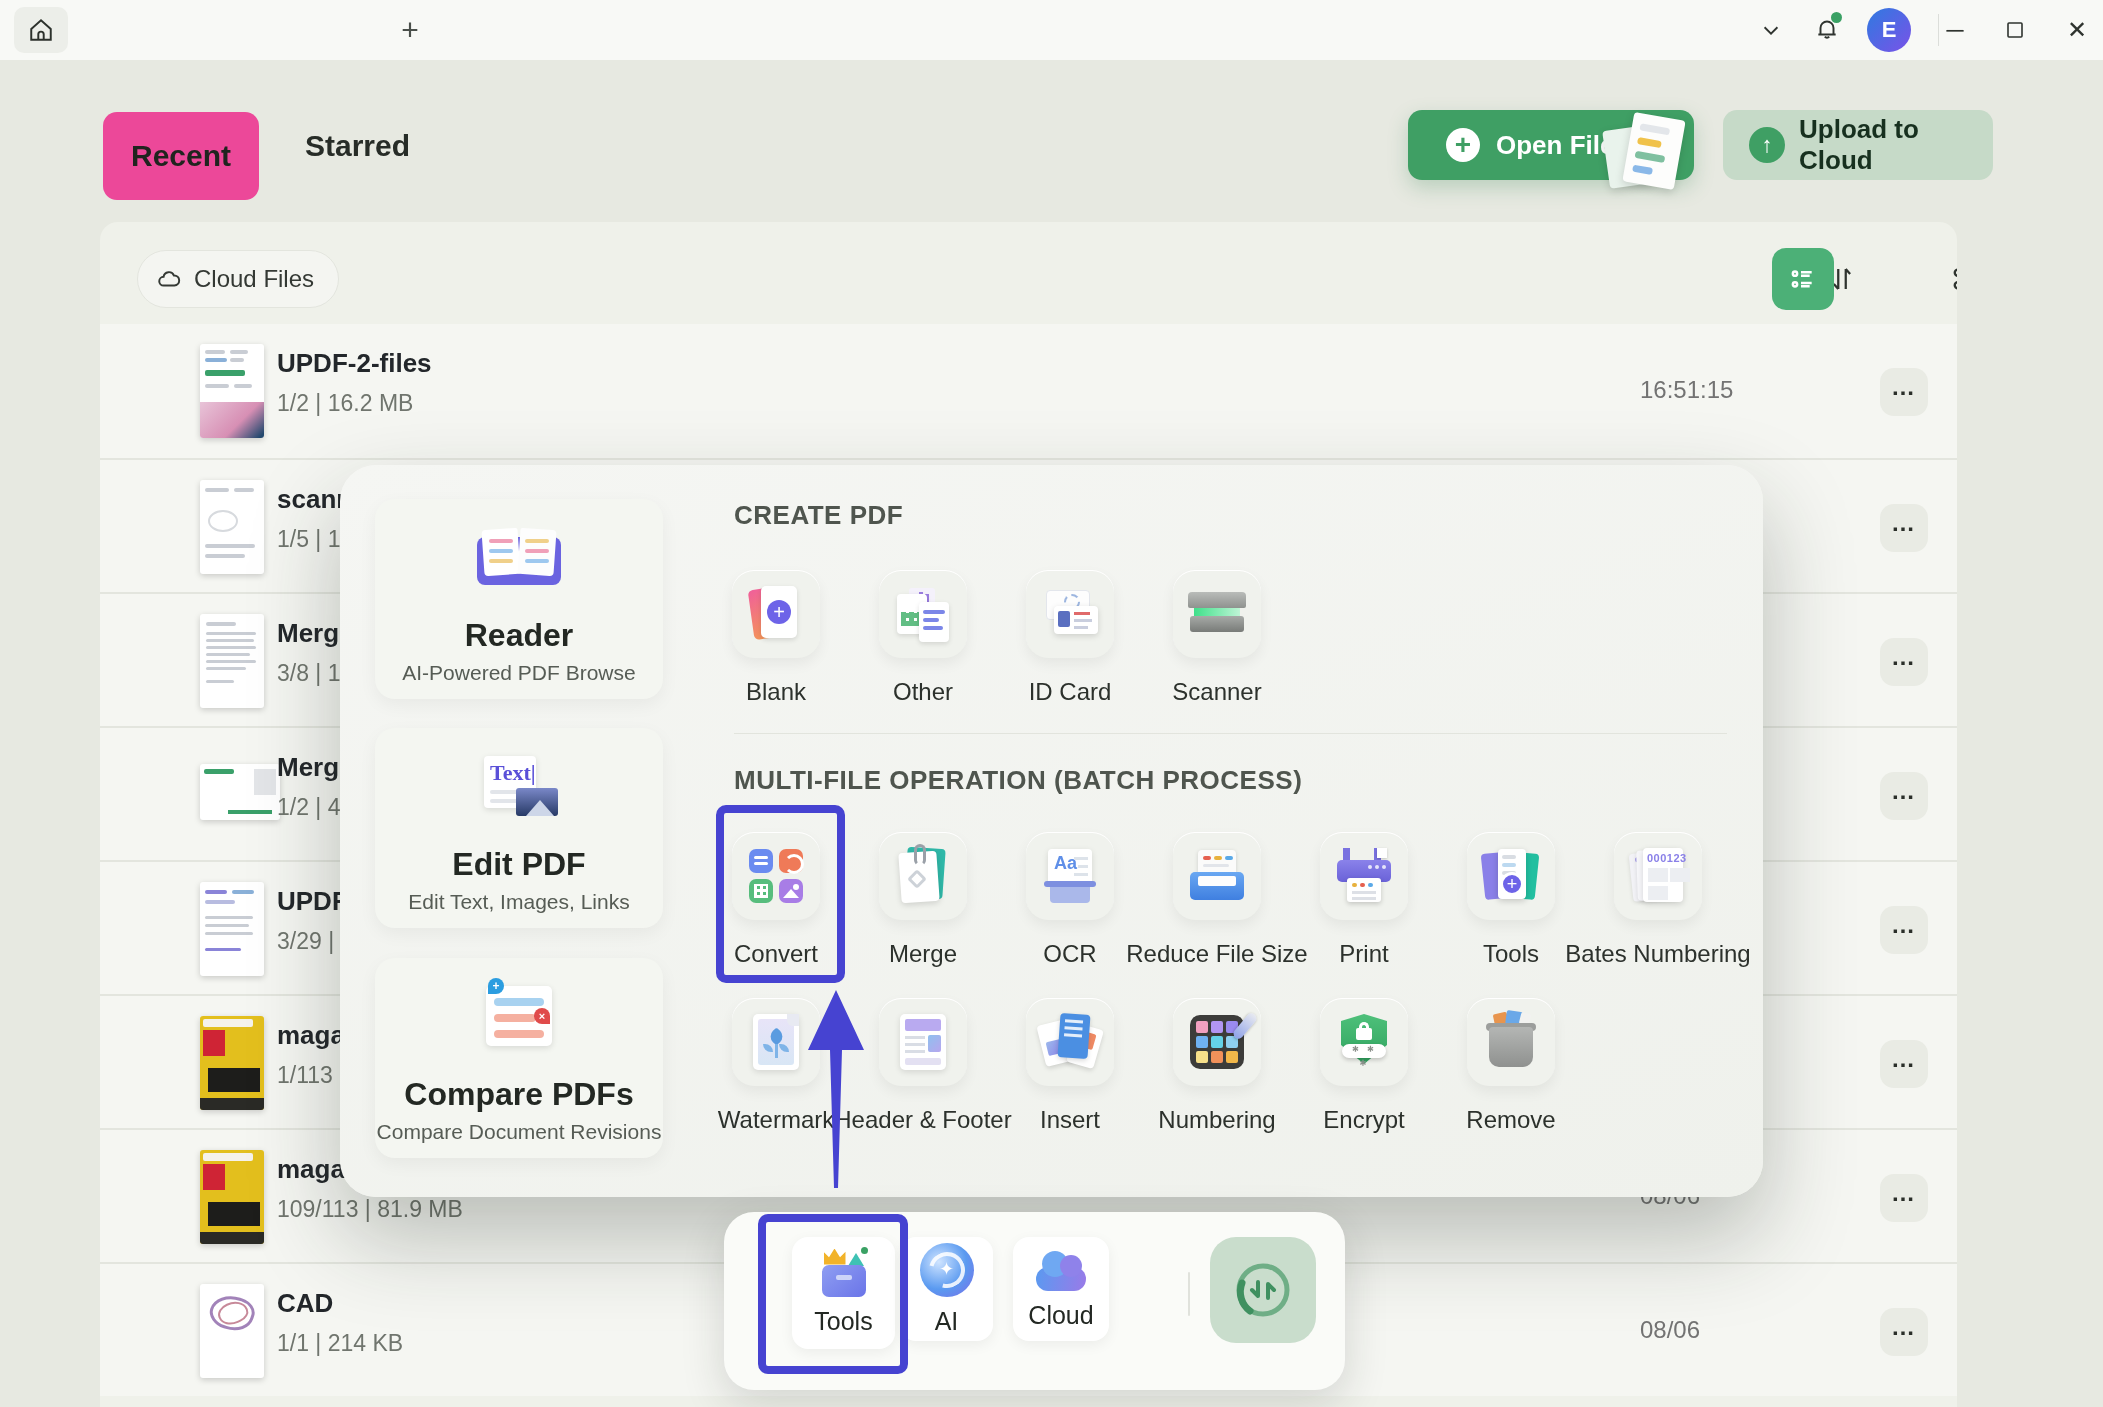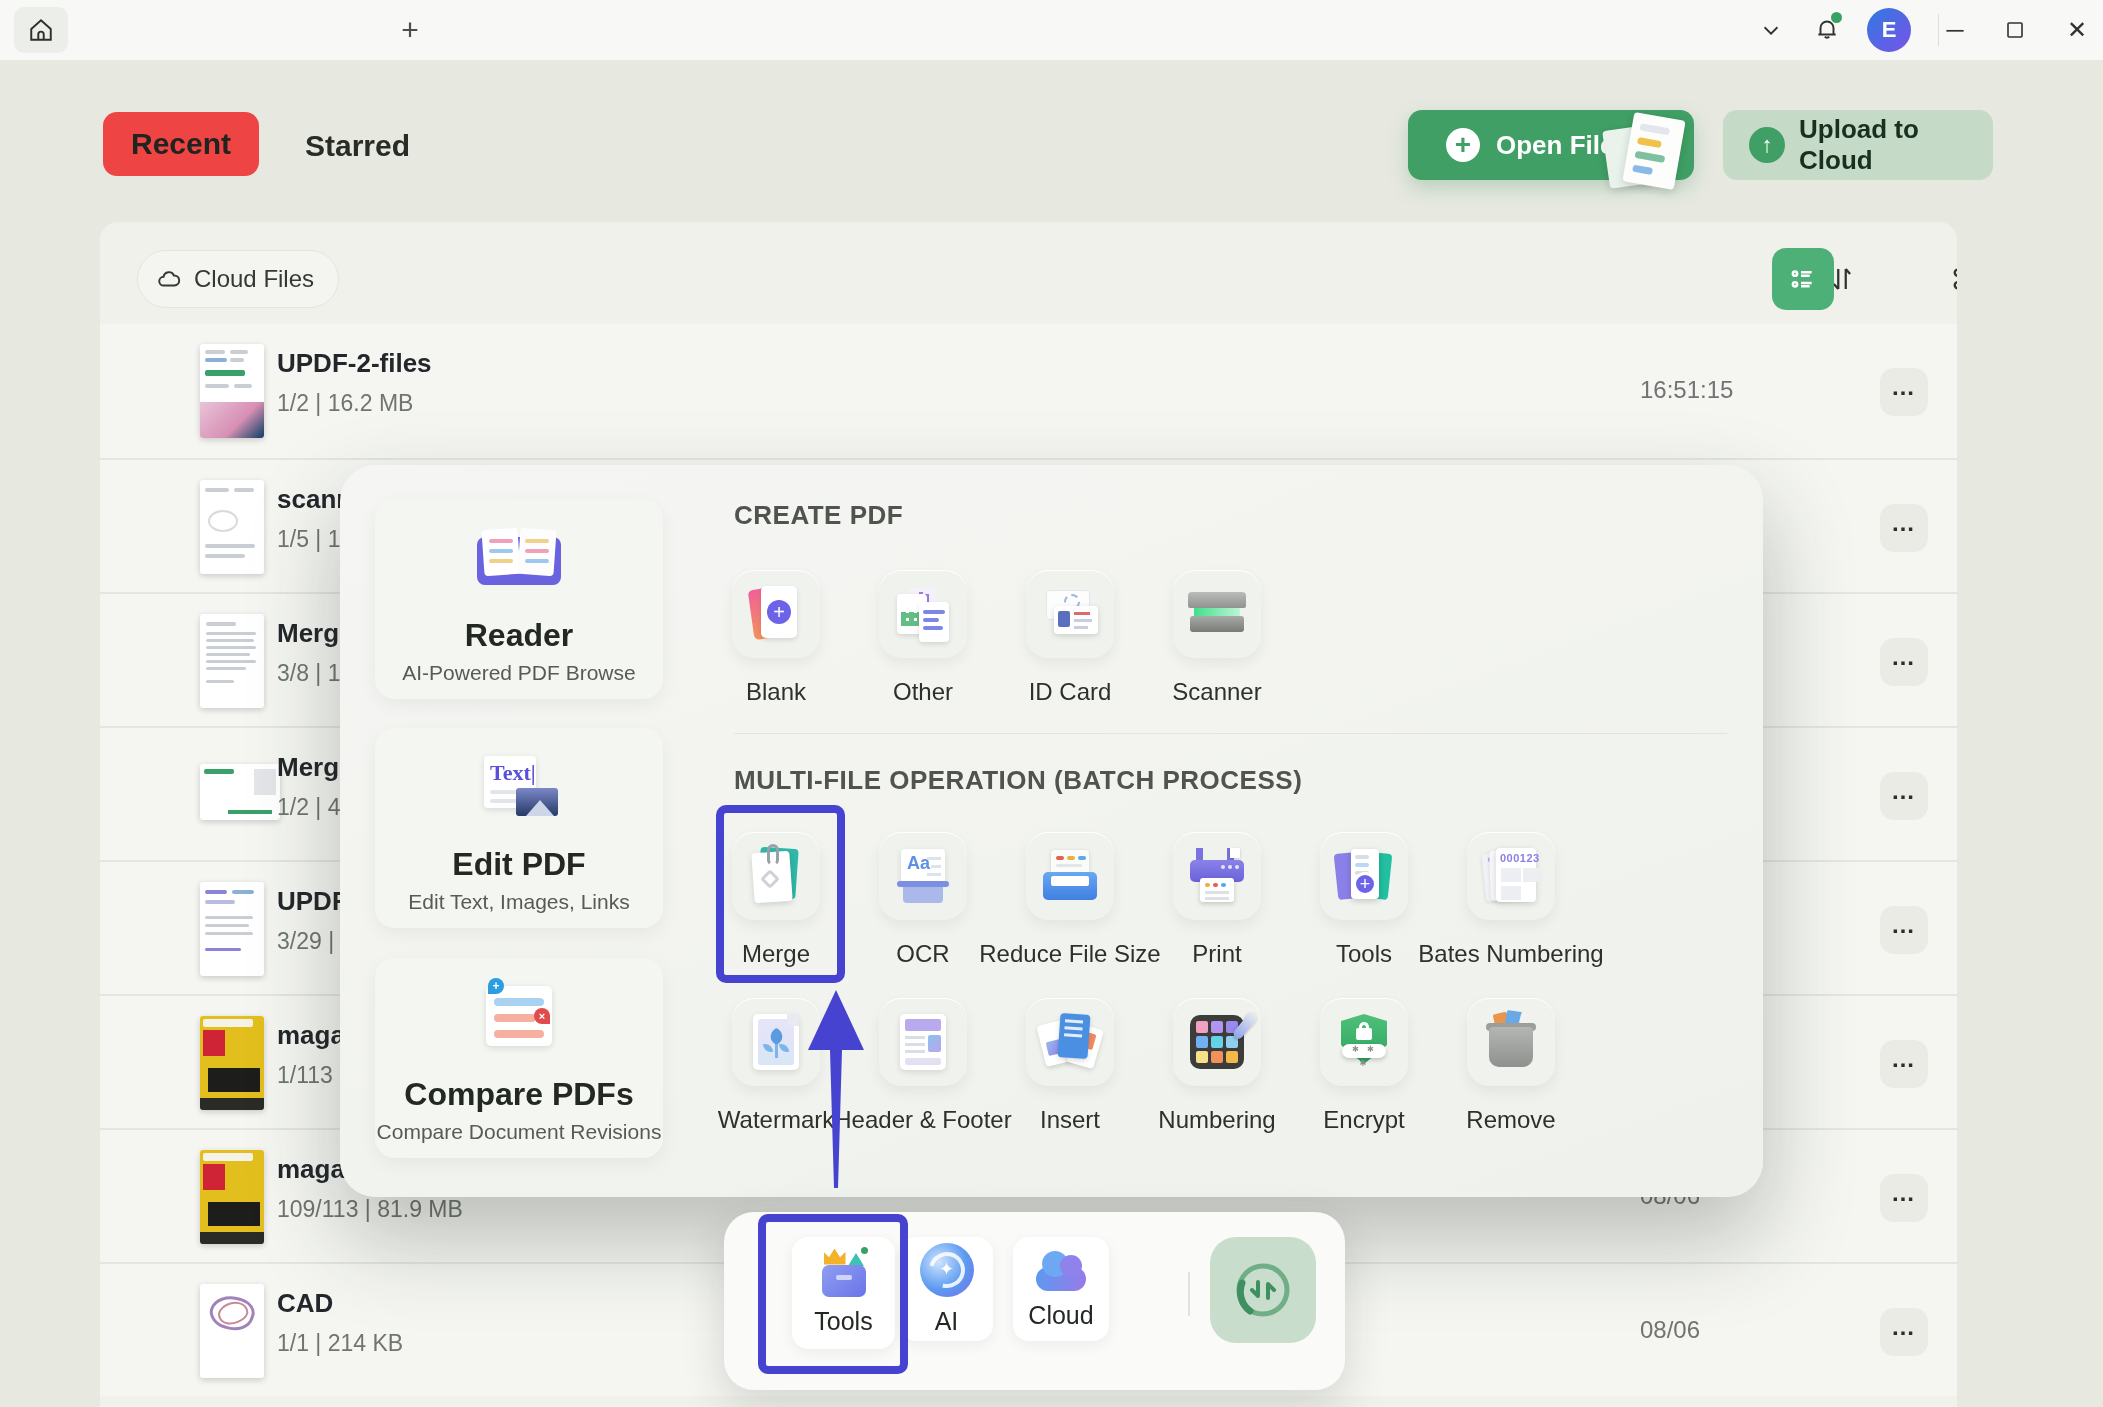--- a/index.html
+++ b/index.html
@@ -12,21 +12,21 @@
   .home-btn { position:absolute; left:14px; top:7px; width:54px; height:46px; background:#eceee9; border-radius:10px; display:flex; align-items:center; justify-content:center; color:#2c312c; }
   .doc-tab { position:absolute; left:92px; top:6px; width:290px; height:48px; background:#eef0ec; border-radius:10px; display:flex; align-items:center; gap:12px; padding:0 18px; color:#3a3f3c; }
   .doc-tab .tab-title { font-size:20px; white-space:nowrap; overflow:hidden; }
   .newtab-btn { position:absolute; left:392px; top:12px; width:36px; height:36px; color:#4a4f4a; font-size:30px; line-height:36px; text-align:center; font-weight:300; }
   .tb-ic { position:absolute; top:12px; width:38px; height:36px; display:flex; align-items:center; justify-content:center; color:#2f342f; }
   .avatar { position:absolute; left:1867px; top:8px; width:44px; height:44px; border-radius:50%; background:linear-gradient(135deg,#2f7ae0,#7a52e8); color:#fff; font-size:22px; font-weight:700; display:flex; align-items:center; justify-content:center; }
   .tb-sep { position:absolute; left:1938px; top:14px; width:1px; height:32px; background:#dcdeda; }
   .bell-dot { position:absolute; right:-2px; top:-3px; width:11px; height:11px; border-radius:50%; background:#3aa164; }
 
   
-  .seg-pill { position:absolute; left:103px; top:112px; width:156px; height:64px; background:#ef4444; border-radius:14px; display:flex; align-items:center; justify-content:center; font-size:30px; font-weight:700; color:#20241f; }
+  .seg-pill { position:absolute; left:103px; top:112px; width:156px; height:88px; background:#ec4899; border-radius:14px; display:flex; align-items:center; justify-content:center; font-size:30px; font-weight:700; color:#20241f; }
   .seg-plain { position:absolute; left:305px; top:112px; height:68px; display:flex; align-items:center; font-size:30px; font-weight:700; color:#272c27; }
   .openfile-btn { position:absolute; left:1408px; top:110px; width:286px; height:70px; background:#3f9f64; border-radius:14px; display:flex; align-items:center; gap:16px; padding-left:38px; color:#fff; font-size:26px; font-weight:700; box-shadow:0 8px 20px rgba(52,130,82,.25); }
   .plus-circle { width:34px; height:34px; border-radius:50%; background:#fff; color:#3f9f64; font-size:28px; font-weight:700; display:flex; align-items:center; justify-content:center; flex:none; }
   .papers { position:absolute; right:2px; top:4px; width:90px; height:76px; }
   .paper { position:absolute; background:#fdfdfc; border-radius:4px; box-shadow:0 3px 8px rgba(0,0,0,.15); }
   .p1 { left:26px; top:2px; width:52px; height:70px; transform:rotate(10deg); }
   .p2 { left:4px; top:14px; width:44px; height:58px; transform:rotate(-8deg); background:#e9f3ec; }
   .pline { position:absolute; left:8px; height:7px; border-radius:3px; }
   .upload-btn { position:absolute; left:1723px; top:110px; width:270px; height:70px; background:#c6dac8; border-radius:14px; display:flex; align-items:center; gap:14px; padding-left:26px; color:#17301f; font-size:26px; font-weight:700; }
   .up-circle { width:36px; height:36px; border-radius:50%; background:#3f9f64; color:#fff; display:flex; align-items:center; justify-content:center; font-size:22px; font-weight:700; flex:none; }
@@ -560,20 +560,31 @@
     </div>
   </div>
 
   <div class="hdiv"></div>
 
   <div class="sect-title" style="top:300px;">MULTI-FILE OPERATION (BATCH PROCESS)</div>
 
   <div class="tilerow" style="top:367px;">
     <div class="tgroup">
       <div class="tile">
+          <div class="ic ic-convert">
+        <span class="q q1"></span>
+            <span class="q q2"></span>
+            <span class="q q3"></span>
+            <span class="q q4"></span>
+      </div>
+        </div>
+      <div class="tlabel">Convert</div>
+    </div>
+    <div class="tgroup">
+      <div class="tile">
           <div class="ic ic-merge">
         <span class="bk"></span>
             <span class="ft"></span>
             <span class="tri"></span>
             <span class="clip"></span>
       </div>
         </div>
       <div class="tlabel">Merge</div>
     </div>
     <div class="tgroup">

